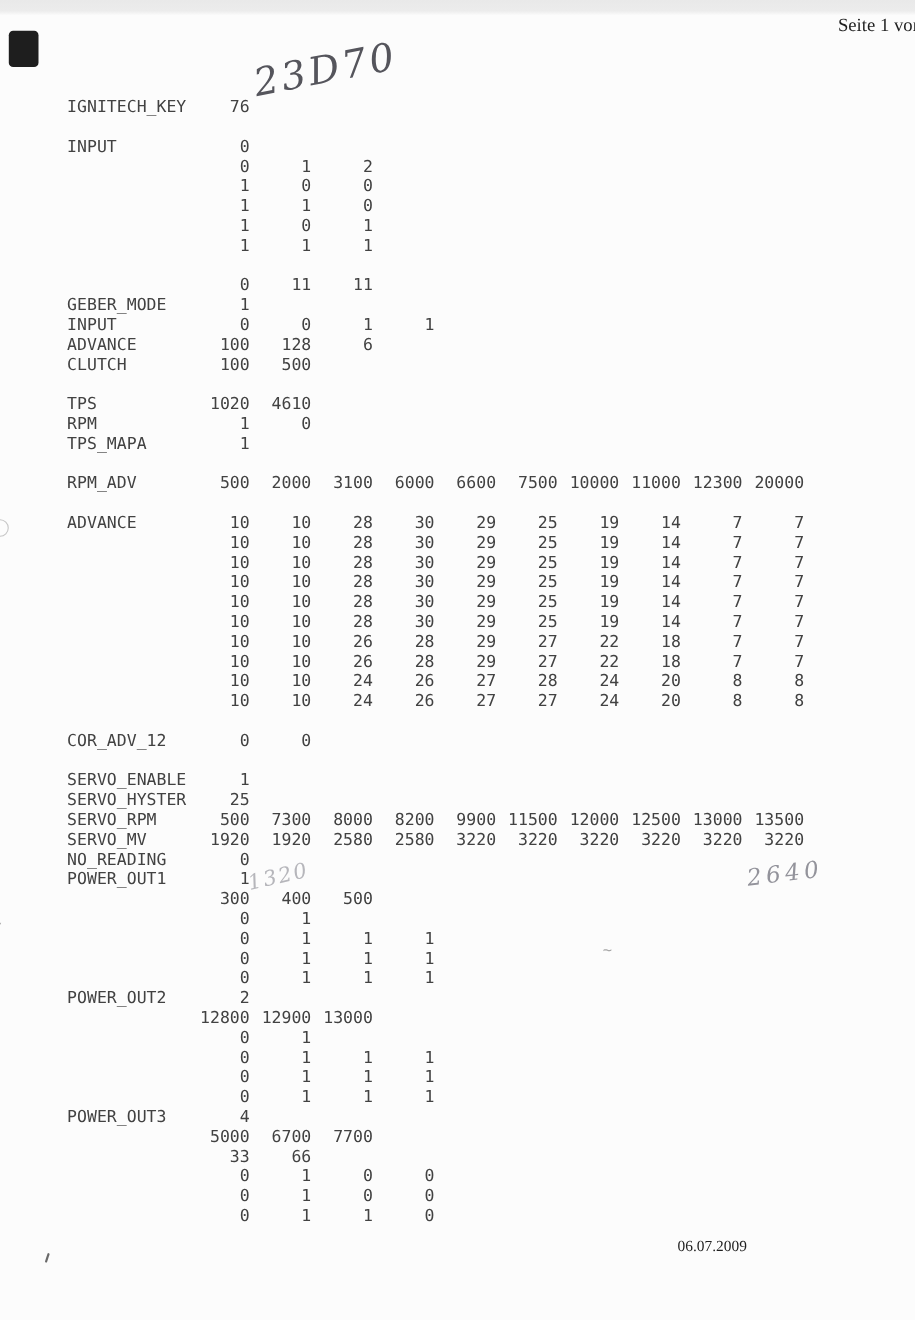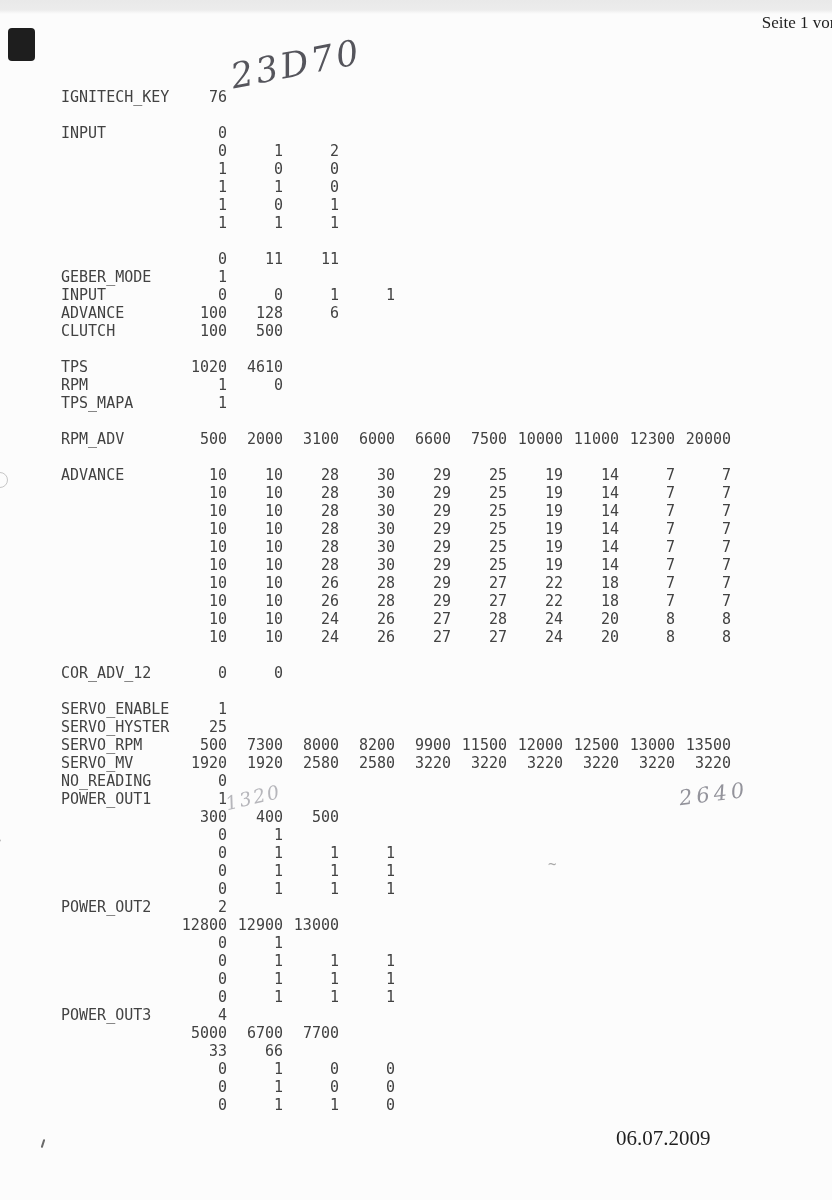--- a/index.html
+++ b/index.html
@@ -15,21 +15,21 @@
     background:linear-gradient(#e9e9e9, #ececec 70%, rgba(236,236,236,0));
   }
   .header-right {
     position:absolute; top:13px; right:10px;
     font-family:"Liberation Serif","DejaVu Serif",serif;
     font-size:17px; color:#1f1f1f;
   }
   .footer-date {
     position:absolute; top:1126px; left:616px;
     font-family:"Liberation Serif","DejaVu Serif",serif;
-    font-size:21px; color:#1f1f1f;
+    font-size:14px; color:#1f1f1f;
   }
   .doc { position:absolute; left:61px; top:88px; }
   .line { display:flex; height:18px; line-height:18px; white-space:nowrap; }
   .param-label {
     width:110px; flex:0 0 110px; text-align:left;
     font-size:15px; color:#424242;
   }
   .cell {
     width:56px; flex:0 0 56px; text-align:right;
     font-size:15px; color:#424242;

